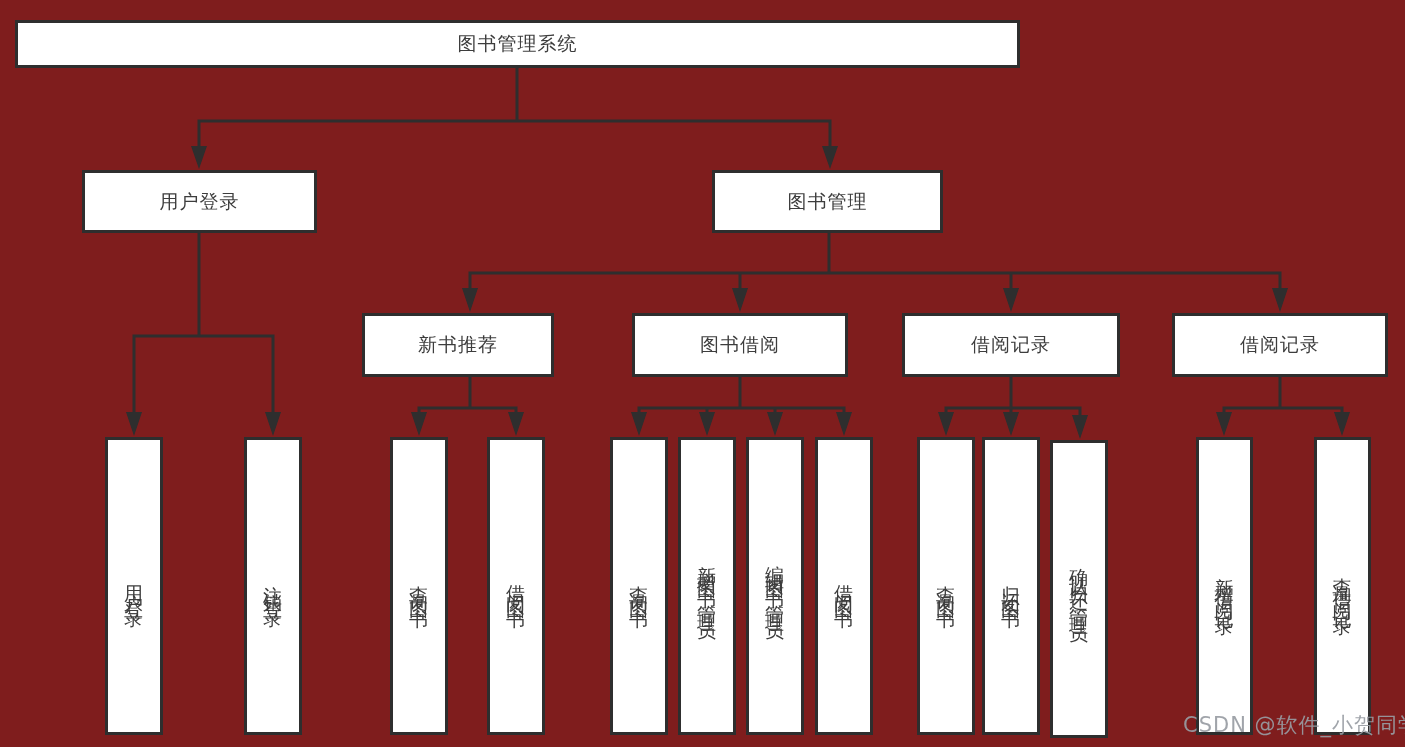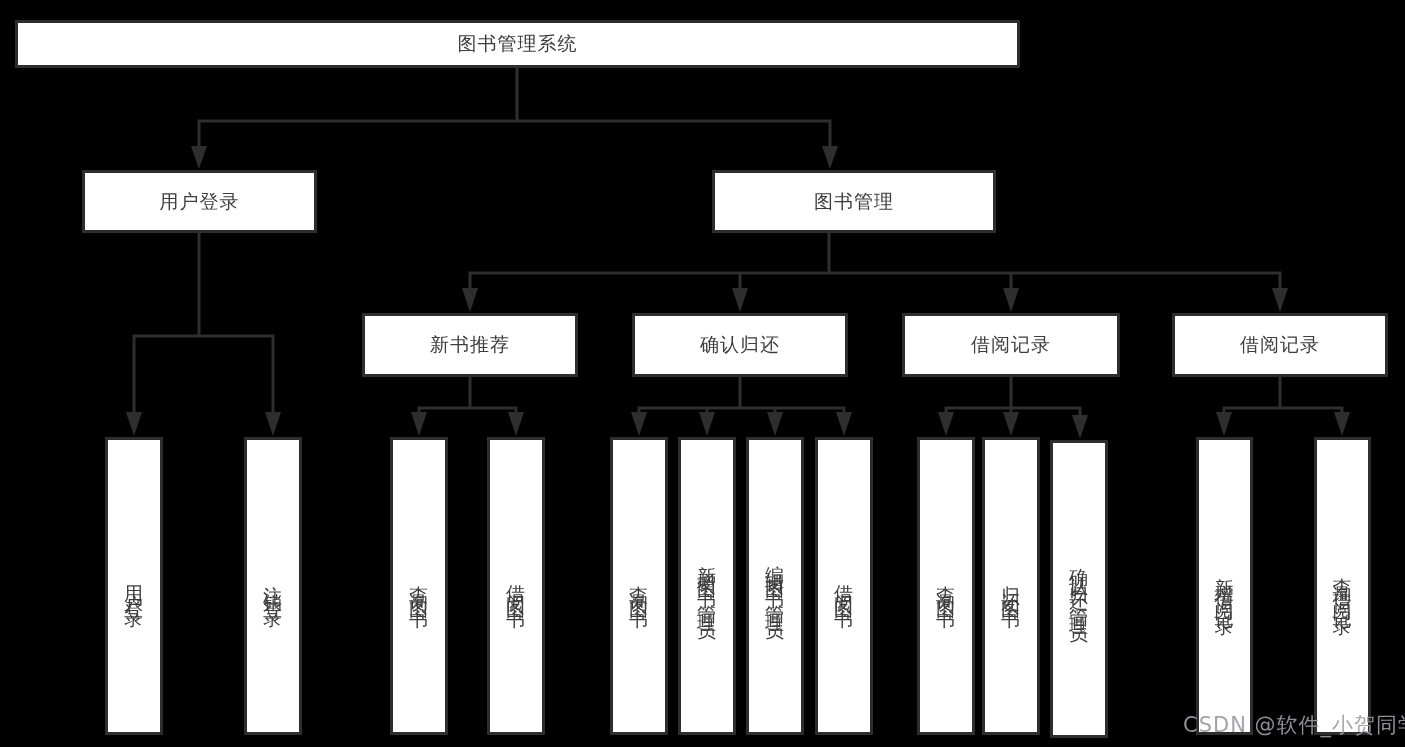--- a/index.html
+++ b/index.html
@@ -1,19 +1,19 @@
 <!DOCTYPE html>
 <html><head>
 <meta charset="utf-8">
 <style>
   html,body{margin:0;padding:0;background:#ffffff;}
   #stage{
     position:relative;
     width:1405px;height:747px;
-    background:#000000;
+    background:#7f1d1d;
     font-family:"DejaVu Sans","Liberation Sans",sans-serif;
     overflow:hidden;
   }
   #wires{position:absolute;left:0;top:0;z-index:1;}
   .hbox{
     position:absolute;
     box-sizing:border-box;
     background:#ffffff;
     border:3px solid #2e2e2e;
     display:flex;align-items:center;justify-content:center;
@@ -93,29 +93,29 @@
     </g>
   </svg>
 
   <div class="hbox" style="left:15px;top:20px;width:1005px;height:48px;">
     <span>图书管理系统</span>
   </div>
 
   <div class="hbox" style="left:82px;top:170px;width:235px;height:63px;">
     <span>用户登录</span>
   </div>
-  <div class="hbox" style="left:712px;top:170px;width:284px;height:63px;">
+  <div class="hbox" style="left:712px;top:170px;width:231px;height:63px;">
     <span>图书管理</span>
   </div>
 
-  <div class="hbox" style="left:362px;top:313px;width:216px;height:64px;">
+  <div class="hbox" style="left:362px;top:313px;width:192px;height:64px;">
     <span>新书推荐</span>
   </div>
   <div class="hbox" style="left:632px;top:313px;width:216px;height:64px;">
-    <span>确认归还</span>
+    <span>图书借阅</span>
   </div>
   <div class="hbox" style="left:902px;top:313px;width:218px;height:64px;">
     <span>借阅记录</span>
   </div>
   <div class="hbox" style="left:1172px;top:313px;width:216px;height:64px;">
     <span>借阅记录</span>
   </div>
 
   <div class="vbox" style="left:105px;">
     <span>用户登录</span>

